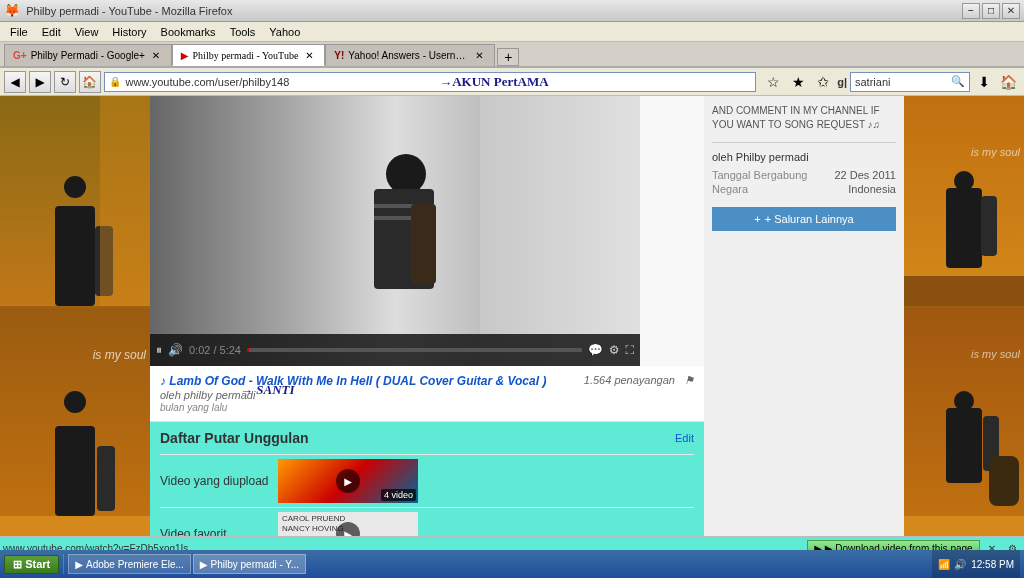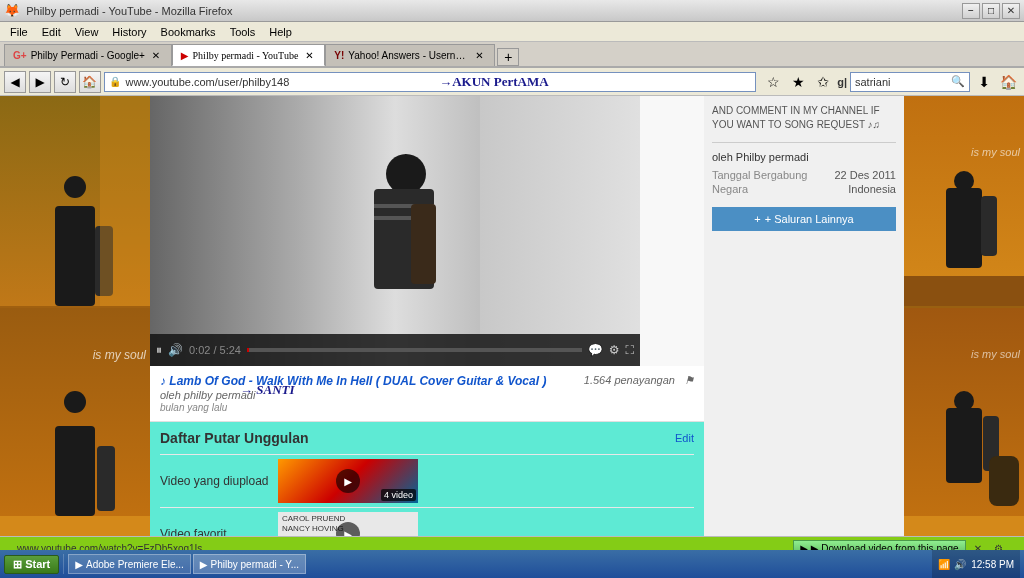--- a/index.html
+++ b/index.html
@@ -386,26 +386,26 @@
     .far-right {
       width: 120px;
       background: #d4891a;
       flex-shrink: 0;
       overflow: hidden;
     }
 
     
     .status-bar {
       height: 24px;
-      background: #84cc16;
+      background: #5eead4;
       border-top: 1px solid #bbb;
       display: flex;
       align-items: center;
       justify-content: space-between;
-      padding: 0 17px;
+      padding: 0 3px;
       font-size: 10px;
       color: #333;
     }
     .status-left { flex: 1; }
     .status-right {
       display: flex;
       align-items: center;
       gap: 4px;
     }
     .download-btn {
@@ -493,21 +493,21 @@
   </div>
 </div>
 
 <div class="menu-bar">
   <span class="menu-item">File</span>
   <span class="menu-item">Edit</span>
   <span class="menu-item">View</span>
   <span class="menu-item">History</span>
   <span class="menu-item">Bookmarks</span>
   <span class="menu-item">Tools</span>
-  <span class="menu-item">Help</span>
+  <span class="menu-item">Yahoo</span>
 </div>
 
 <div class="tab-bar">
   <div class="tab inactive">
     <span style="font-size:10px;color:#d44;font-weight:bold;">G+</span>
     <span style="font-size:10px;">Philby Permadi - Google+</span>
     <span class="tab-close">✕</span>
   </div>
   <div class="tab active">
     <span style="font-size:10px;color:#c00;">▶</span>

